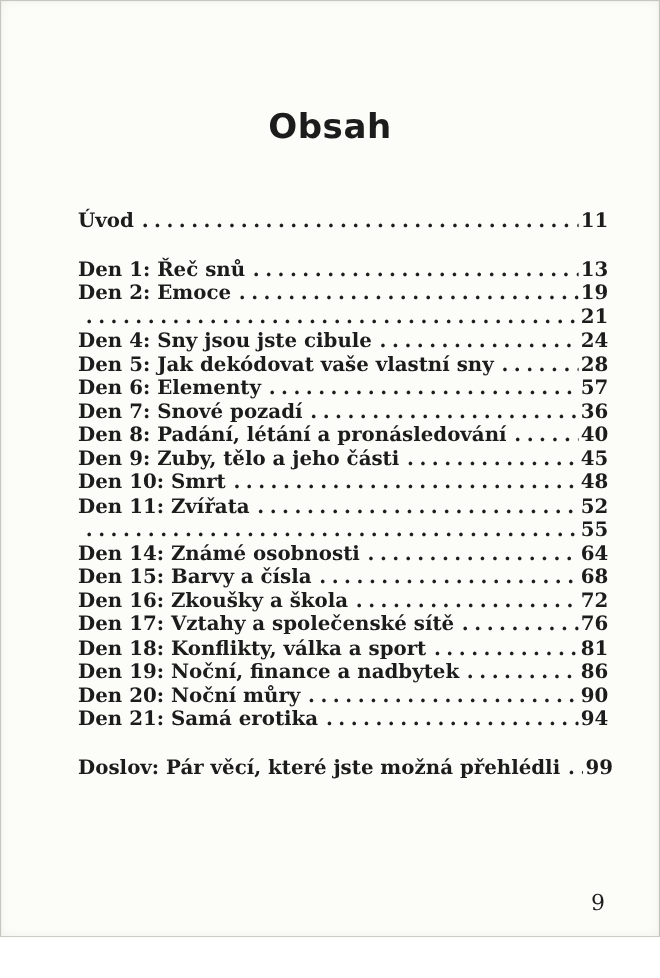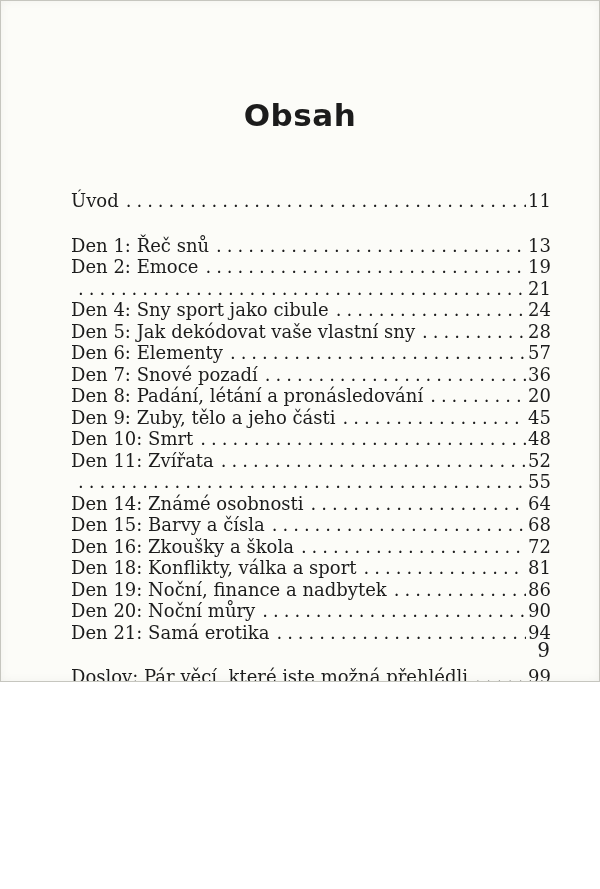--- a/index.html
+++ b/index.html
@@ -3,41 +3,41 @@
 <meta charset="utf-8">
 <style>
   * { margin: 0; padding: 0; box-sizing: border-box; }
   html, body { background: #ffffff; }
   body {
     width: 600px;
     font-family: "DejaVu Serif", "Liberation Serif", serif;
   }
   .page {
     width: 600px;
-    height: 682px;
+    height: 852px;
     position: relative;
     overflow: hidden;
     background: var(--page-bg, #fcfcf8);
     border: 1px solid var(--edge, #c6c6bf);
     box-shadow: inset 0 0 10px rgba(0,0,0,0.05);
     color: var(--text, #1c1c1c);
   }
   .title {
     font-family: "DejaVu Sans", "Liberation Sans", sans-serif;
     font-weight: 700;
     font-size: 31px;
     letter-spacing: 0.5px;
     text-align: center;
     padding-top: 96px;
   }
   .toc {
     margin: 57px 47px 0 70px;
     font-size: 18px;
   }
-  .toc-section { margin-bottom: 23px; }
+  .toc-section { margin-bottom: 23px; font-weight: bold; }
   .toc-section:last-child { margin-bottom: 0; }
   .toc-row {
     display: flex;
     align-items: baseline;
     line-height: 21.5px;
   }
   .toc-label { white-space: nowrap; }
   .toc-leader {
     flex: 1 1 auto;
     overflow: hidden;
@@ -83,21 +83,21 @@
         <div class="toc-row">
           <span class="toc-label">Den 2: Emoce</span>
           <span class="toc-leader"></span>
           <span class="toc-page">19</span>
         </div>
         <div class="toc-row">
           <span class="toc-leader"></span>
           <span class="toc-page">21</span>
         </div>
         <div class="toc-row">
-          <span class="toc-label">Den 4: Sny sport jako cibule</span>
+          <span class="toc-label">Den 4: Sny jsou jste cibule</span>
           <span class="toc-leader"></span>
           <span class="toc-page">24</span>
         </div>
         <div class="toc-row">
           <span class="toc-label">Den 5: Jak dekódovat vaše vlastní sny</span>
           <span class="toc-leader"></span>
           <span class="toc-page">28</span>
         </div>
         <div class="toc-row">
           <span class="toc-label">Den 6: Elementy</span>
@@ -105,21 +105,21 @@
           <span class="toc-page">57</span>
         </div>
         <div class="toc-row">
           <span class="toc-label">Den 7: Snové pozadí</span>
           <span class="toc-leader"></span>
           <span class="toc-page">36</span>
         </div>
         <div class="toc-row">
           <span class="toc-label">Den 8: Padání, létání a pronásledování</span>
           <span class="toc-leader"></span>
-          <span class="toc-page">20</span>
+          <span class="toc-page">40</span>
         </div>
         <div class="toc-row">
           <span class="toc-label">Den 9: Zuby, tělo a jeho části</span>
           <span class="toc-leader"></span>
           <span class="toc-page">45</span>
         </div>
         <div class="toc-row">
           <span class="toc-label">Den 10: Smrt</span>
           <span class="toc-leader"></span>
           <span class="toc-page">48</span>
@@ -142,20 +142,25 @@
           <span class="toc-label">Den 15: Barvy a čísla</span>
           <span class="toc-leader"></span>
           <span class="toc-page">68</span>
         </div>
         <div class="toc-row">
           <span class="toc-label">Den 16: Zkoušky a škola</span>
           <span class="toc-leader"></span>
           <span class="toc-page">72</span>
         </div>
         <div class="toc-row">
+          <span class="toc-label">Den 17: Vztahy a společenské sítě</span>
+          <span class="toc-leader"></span>
+          <span class="toc-page">76</span>
+        </div>
+        <div class="toc-row">
           <span class="toc-label">Den 18: Konflikty, válka a sport</span>
           <span class="toc-leader"></span>
           <span class="toc-page">81</span>
         </div>
         <div class="toc-row">
           <span class="toc-label">Den 19: Noční, finance a nadbytek</span>
           <span class="toc-leader"></span>
           <span class="toc-page">86</span>
         </div>
         <div class="toc-row">

